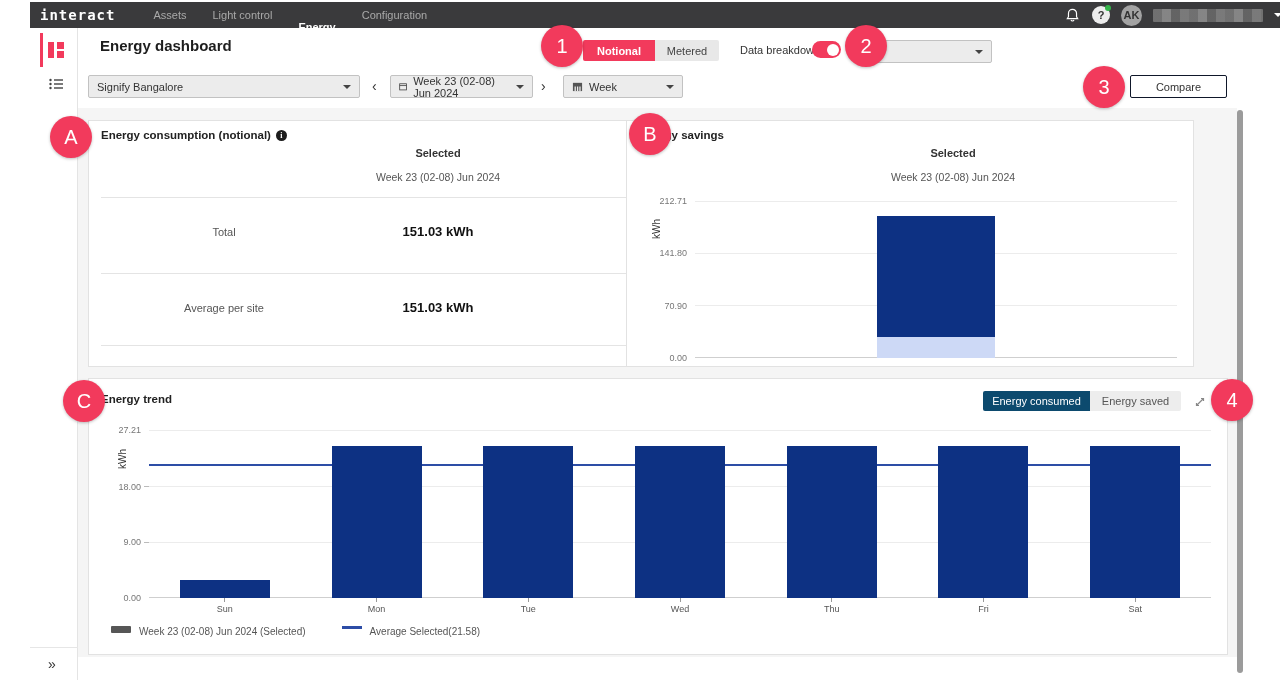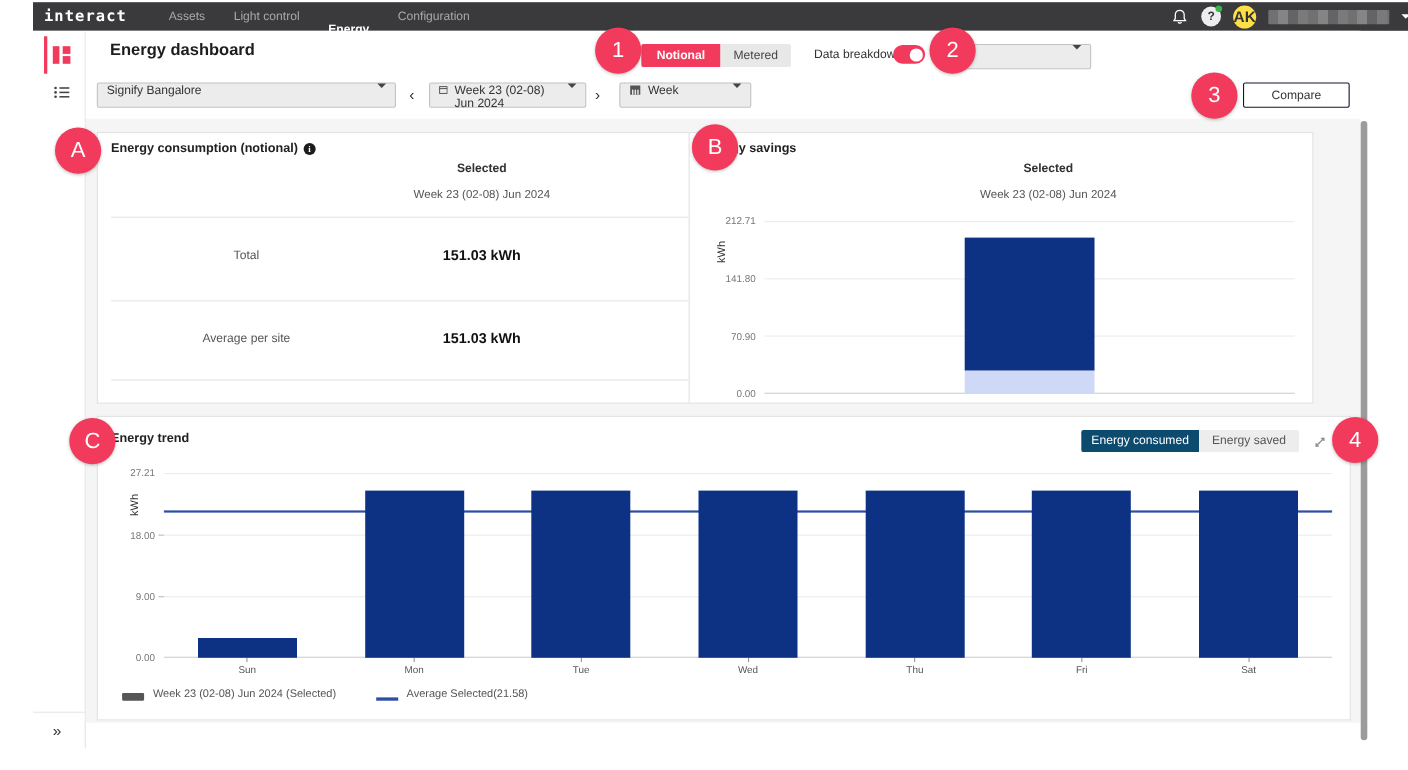--- a/index.html
+++ b/index.html
@@ -13,22 +13,22 @@
   .logo { margin-left:10px; color:#fff; font-family:"DejaVu Sans Mono", monospace;
           font-size:14px; font-weight:bold; letter-spacing:1px; }
   .nav-item { color:#a9a9a9; font-size:11px; margin-left:26px; cursor:default; }
   .nav-item.active { color:#fff; font-weight:bold;margin-top:23px; }
   .nav-right { margin-left:auto; display:flex; align-items:center; gap:11px; margin-right:10px; }
   .help-circle { position:relative; width:18px; height:18px; border-radius:50%;
                  background:#ededed; color:#333; font-size:11px; font-weight:bold;
                  display:flex; align-items:center; justify-content:center; }
   .help-dot { position:absolute; right:-1px; top:-1px; width:6px; height:6px;
               border-radius:50%; background:#35b54a; }
-  .avatar { width:21px; height:21px; border-radius:50%; background:#fde047; color:#333;
-            font-size:14px; font-weight:bold; display:flex; align-items:center; justify-content:center; }
+  .avatar { width:21px; height:21px; border-radius:50%; background:#a3a3a3; color:#333;
+            font-size:11px; font-weight:bold; display:flex; align-items:center; justify-content:center; }
   .redacted { width:110px; height:13px; border-radius:1px; opacity:.85;
      background:repeating-linear-gradient(90deg,#7a7a7a 0 9px,#929292 9px 18px,#6b6b6b 18px 27px,#858585 27px 36px); }
   .nav-caret { width:0; height:0; border-left:4px solid transparent; border-right:4px solid transparent;
                border-top:4px solid #fff; }
 
   
   .sidebar { position:absolute; left:30px; top:28px; width:48px; height:652px;
              background:#fff; border-right:1px solid #e4e4e4; }
   .accent-bar { position:absolute; left:10px; top:5px; width:3px; height:34px; }
   .dash-icon { position:absolute; left:18px; top:14px; width:16px; height:16px; }
@@ -42,21 +42,21 @@
   
   .toolbar { position:absolute; left:78px; top:28px; width:1159px; height:80px; background:#fff; }
   .page-title { position:absolute; left:22px; top:9px; font-size:15px; font-weight:bold; color:#1d1d1d; }
   .seg { position:absolute; display:flex; font-size:11px; }
   .seg .opt { display:flex; align-items:center; justify-content:center; cursor:pointer; }
   .label-sm { font-size:11px; color:#333; }
   .toggle { position:absolute; width:29px; height:17px; border-radius:9px; cursor:pointer; }
   .toggle .knob { position:absolute; top:2.5px; right:2.5px; width:12px; height:12px;
                   border-radius:50%; background:#fff; }
   .select { position:absolute; height:23px; background:#ececec; border:1px solid #c2c2c2;
-            border-radius:2px; display:flex; padding:0 8px; gap:6px;
+            border-radius:2px; display:flex; align-items:center; padding:0 8px; gap:6px;
             font-size:11px; color:#333; cursor:pointer; }
   .select .caret { margin-left:auto; width:0; height:0; border-left:4px solid transparent;
                    border-right:4px solid transparent; border-top:4px solid #444; }
   .chev { position:absolute; font-size:14px; color:#333; cursor:pointer; line-height:23px; }
   .compare-btn { position:absolute; height:23px; background:#fff; border:1px solid #0f172a;
                  border-radius:2px; font-size:11px; color:#333; display:flex; align-items:center;
                  justify-content:center; cursor:pointer; }
 
   
   .content { position:absolute; left:78px; top:108px; width:1159px; height:549px; background:#f5f5f5; }
@@ -80,21 +80,21 @@
                  font-size:9px; color:#777; }
   .tickdash { position:absolute; left:-5px; width:5px; height:1px; background:#bbb; }
   .ylab { position:absolute; font-size:10px; color:#333; transform:rotate(-90deg); transform-origin:left top; }
   .bar { position:absolute; bottom:0; width:90px; z-index:2; }
   .avgline { position:absolute; left:0; right:0; height:2px; z-index:1; }
   .xtickmark { position:absolute; top:100%; width:1px; height:4px; background:#999; }
   .xlabel { position:absolute; top:calc(100% + 6px); width:60px; text-align:center; font-size:9px; color:#555; }
   .sbar { position:absolute; bottom:0; left:50%; transform:translateX(-50%); width:118px;
           display:flex; flex-direction:column-reverse; z-index:2; }
   .legend { position:absolute; display:flex; gap:36px; align-items:center; font-size:10px; color:#555; }
-  .legend .item { display:flex; align-items:flex-end; gap:8px; }
+  .legend .item { display:flex; align-items:flex-start; gap:8px; }
   .sw-bar { width:20px; height:7px; border-radius:1px; }
   .sw-line { width:20px; height:3px; }
 
   .expand-ic { position:absolute; cursor:pointer; }
 
   
   .scroll-thumb { position:absolute; left:1237px; top:110px; width:6px; height:563px;
                   background:#9b9b9b; border-radius:3px; }
 
   

